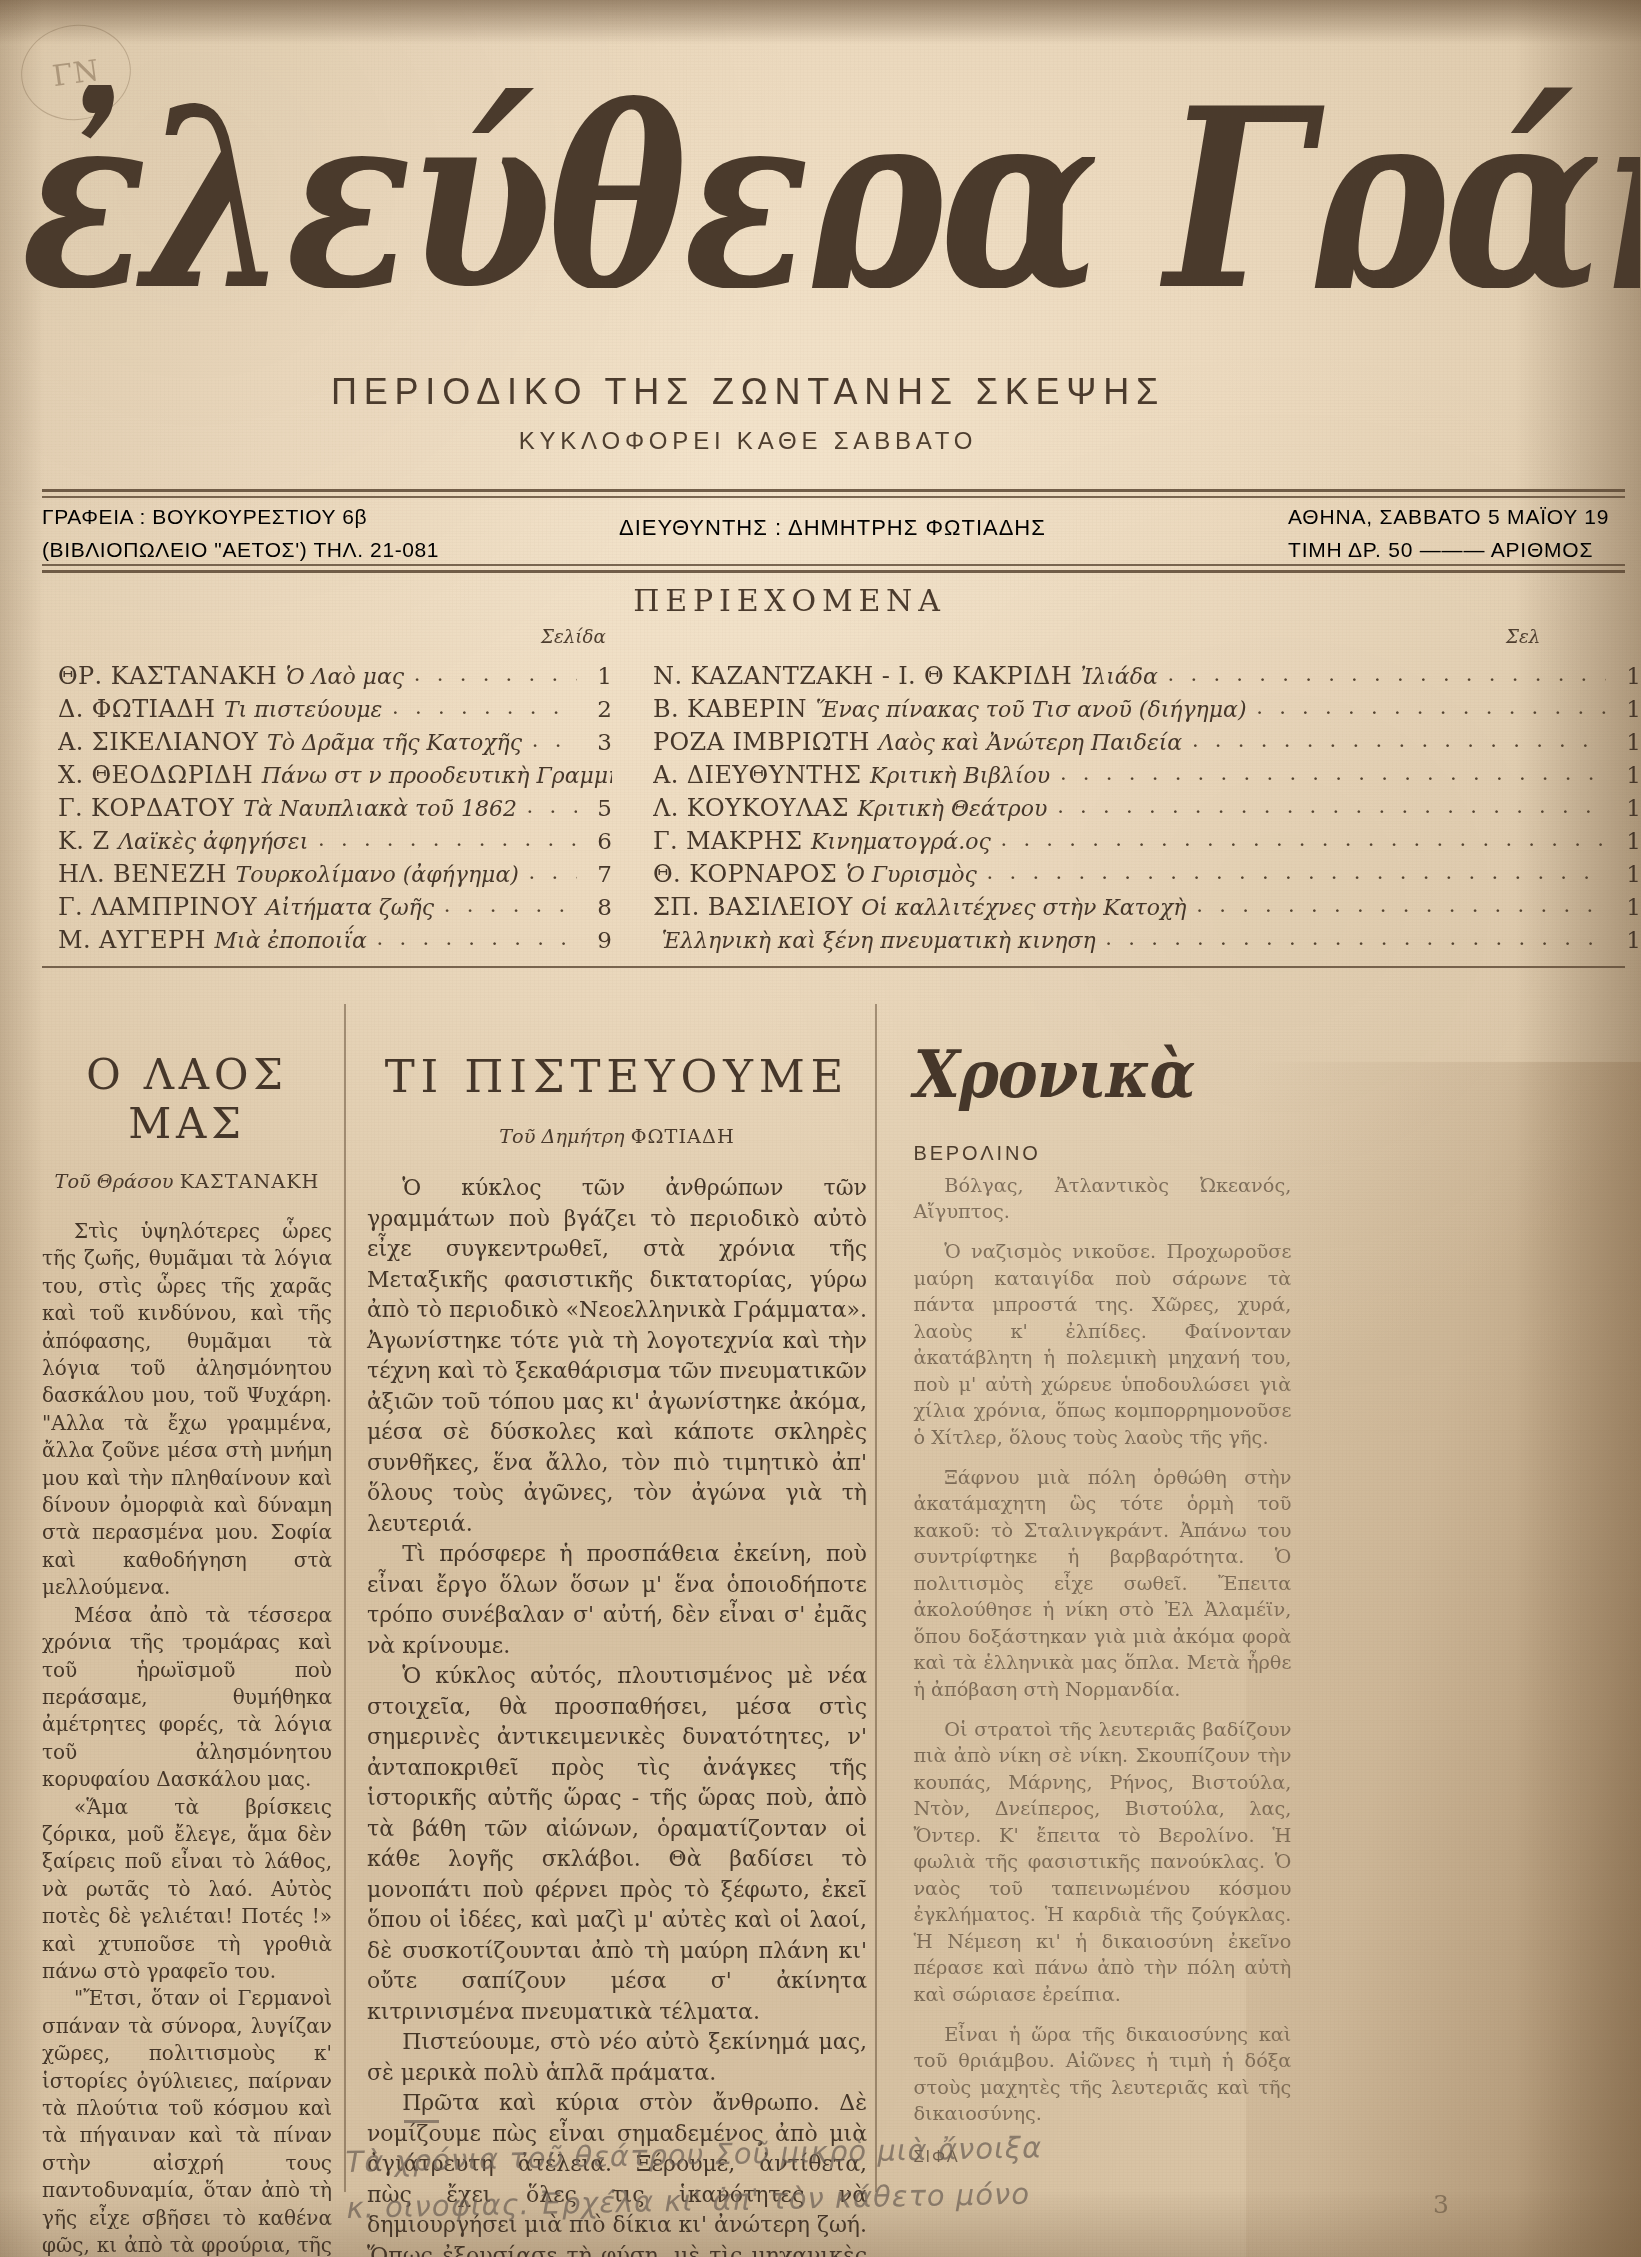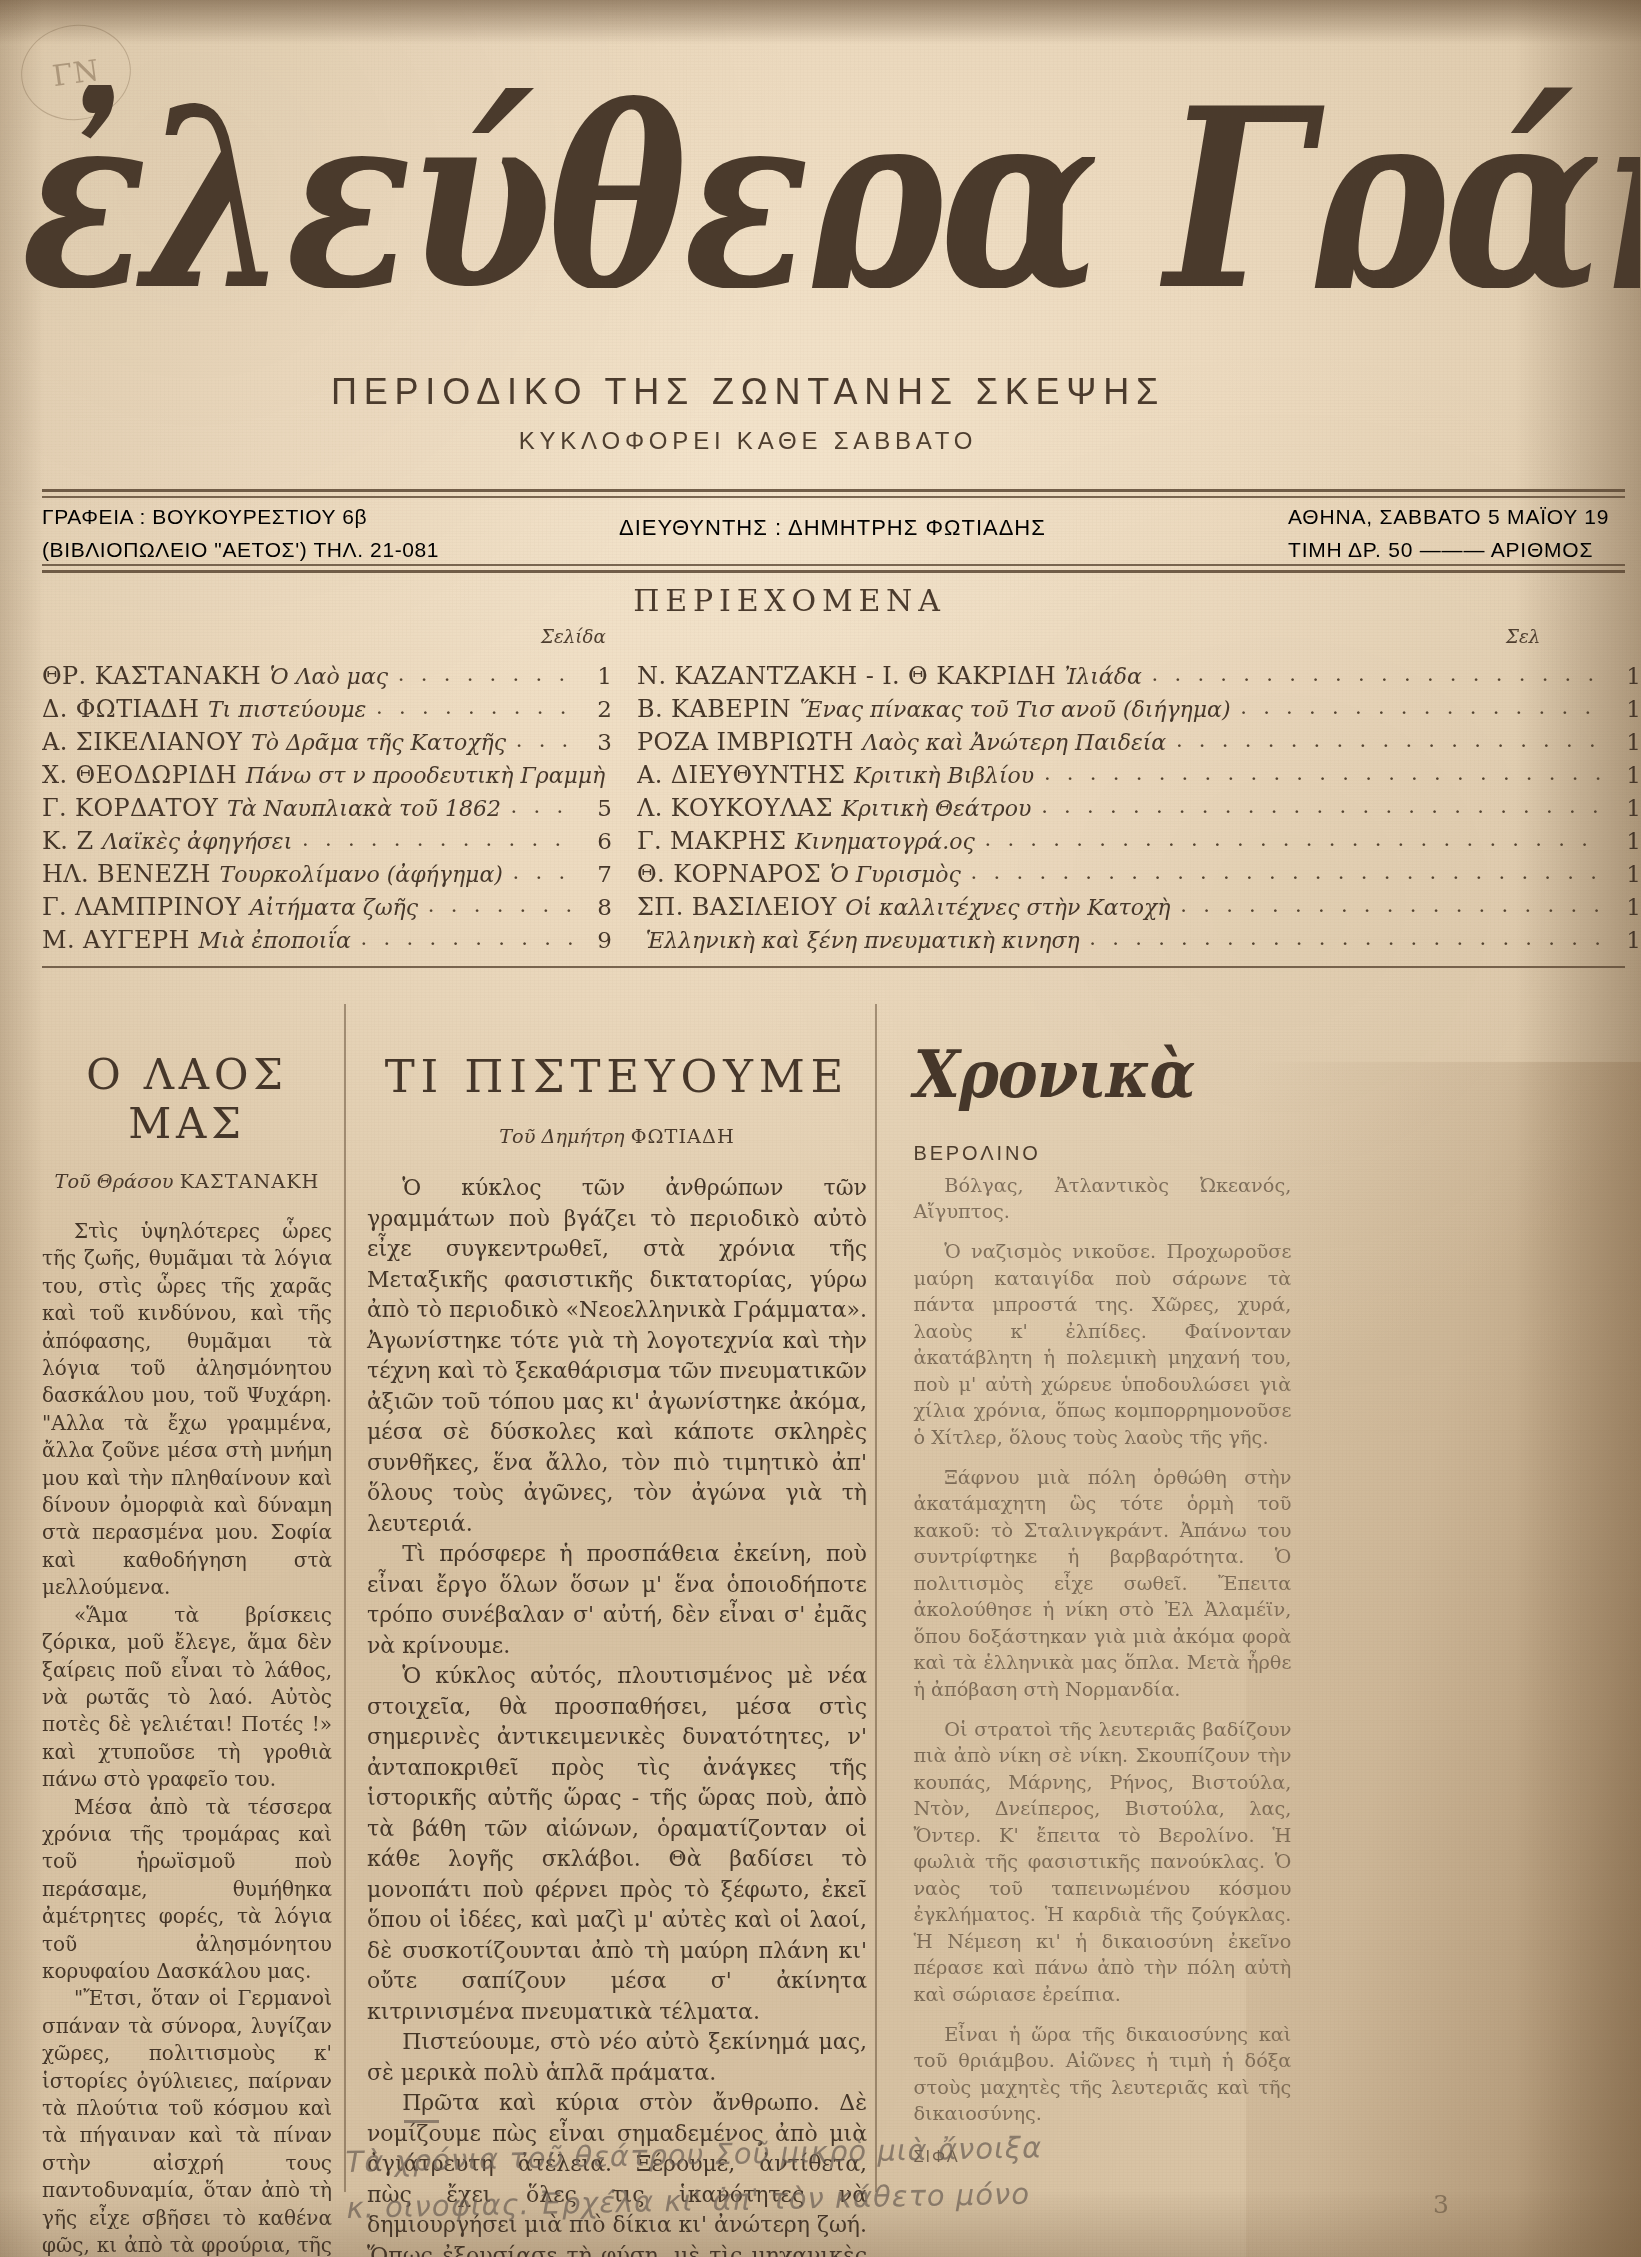--- a/index.html
+++ b/index.html
@@ -102,21 +102,21 @@
   }
   .contents-pagelabel.right{left:1506px;}
 
   .toc{position:absolute;top:660px;}
   .toc.left{left:42px;width:570px;}
   .toc.right{left:637px;width:1004px;}
   .toc-row{
     display:flex;align-items:baseline;
     font-family:"DejaVu Serif", serif;
     font-size:24px;line-height:32px;color:#46372a;
-    white-space:nowrap;overflow:hidden;
+    white-space:nowrap;overflow:hidden;margin-left:16px;
   }
   .toc-author{font-variant:normal;letter-spacing:0.4px;}
   .toc-title{font-style:italic;margin-left:8.7px;font-size:22px;}
   .toc-dots{
     flex:1;margin:0 9.7px;overflow:hidden;white-space:nowrap;
     font-size:21px;letter-spacing:4.8px;color:#53422f;
     transform:translateY(-2.9px);
   }
   .toc-page{width:25px;text-align:right;font-size:23px;}
 
@@ -354,22 +354,22 @@
   <div class="vrule" style="left:875px;top:1004px;height:1188px;"></div>
 
   <div class="col col-a">
     <div class="head-big">Ο ΛΑΟΣ ΜΑΣ</div>
     <div class="byline">
       <span class="sm">Τοῦ Θράσου</span>
       <span class="caps">ΚΑΣΤΑΝΑΚΗ</span>
     </div>
     <div class="body" id="body-left">
         <p>Στὶς ὑψηλότερες ὧρες τῆς ζωῆς, θυμᾶμαι τὰ λόγια του, στὶς ὧρες τῆς χαρᾶς καὶ τοῦ κινδύνου, καὶ τῆς ἀπόφασης, θυμᾶμαι τὰ λόγια τοῦ ἀλησμόνητου δασκάλου μου, τοῦ Ψυχάρη. "Αλλα τὰ ἔχω γραμμένα, ἄλλα ζοῦνε μέσα στὴ μνήμη μου καὶ τὴν πληθαίνουν καὶ δίνουν ὀμορφιὰ καὶ δύναμη στὰ περασμένα μου. Σοφία καὶ καθοδήγηση στὰ μελλούμενα.</p>
+        <p>Μέσα ἀπὸ τὰ τέσσερα χρόνια τῆς τρομάρας καὶ τοῦ ἡρωϊσμοῦ ποὺ περάσαμε, θυμήθηκα ἀμέτρητες φορές, τὰ λόγια τοῦ ἀλησμόνητου κορυφαίου Δασκάλου μας.</p>
         <p>«Ἅμα τὰ βρίσκεις ζόρικα, μοῦ ἔλεγε, ἅμα δὲν ξαίρεις ποῦ εἶναι τὸ λάθος, νὰ ρωτᾶς τὸ λαό. Αὐτὸς ποτὲς δὲ γελιέται! Ποτές !» καὶ χτυποῦσε τὴ γροθιὰ πάνω στὸ γραφεῖο του.</p>
-        <p>Μέσα ἀπὸ τὰ τέσσερα χρόνια τῆς τρομάρας καὶ τοῦ ἡρωϊσμοῦ ποὺ περάσαμε, θυμήθηκα ἀμέτρητες φορές, τὰ λόγια τοῦ ἀλησμόνητου κορυφαίου Δασκάλου μας.</p>
         <p>"Ἔτσι, ὅταν οἱ Γερμανοὶ σπάναν τὰ σύνορα, λυγίζαν χῶρες, πολιτισμοὺς κ' ἱστορίες ὀγύλιειες, παίρναν τὰ πλούτια τοῦ κόσμου καὶ τὰ πήγαιναν καὶ τὰ πίναν στὴν αἰσχρή τους παντοδυναμία, ὅταν ἀπὸ τὴ γῆς εἶχε σβῆσει τὸ καθένα φῶς, κι ἀπὸ τὰ φρούρια, τῆς Εὐρώπης ποὺ τρέκλιζε, μᾶς μηνοῦσαν πὼς ἡ αὐριανὴ θὰ εἴτανε «αἷμα καὶ δάκρυα, πήγαινα καὶ κουβεντιάσω μὲ τοὺς δουλευτάδες, τοὺς περιβολάρηδες, τοὺς ντεμπαχίδες, τοὺς ψαράδες...</p>
       </div>
   </div>
 
   <div class="col col-b">
     <div class="head-big mid">ΤΙ ΠΙΣΤΕΥΟΥΜΕ</div>
     <div class="byline">
       <span class="sm">Τοῦ Δημήτρη</span>
       <span class="caps">ΦΩΤΙΑΔΗ</span>
     </div>

